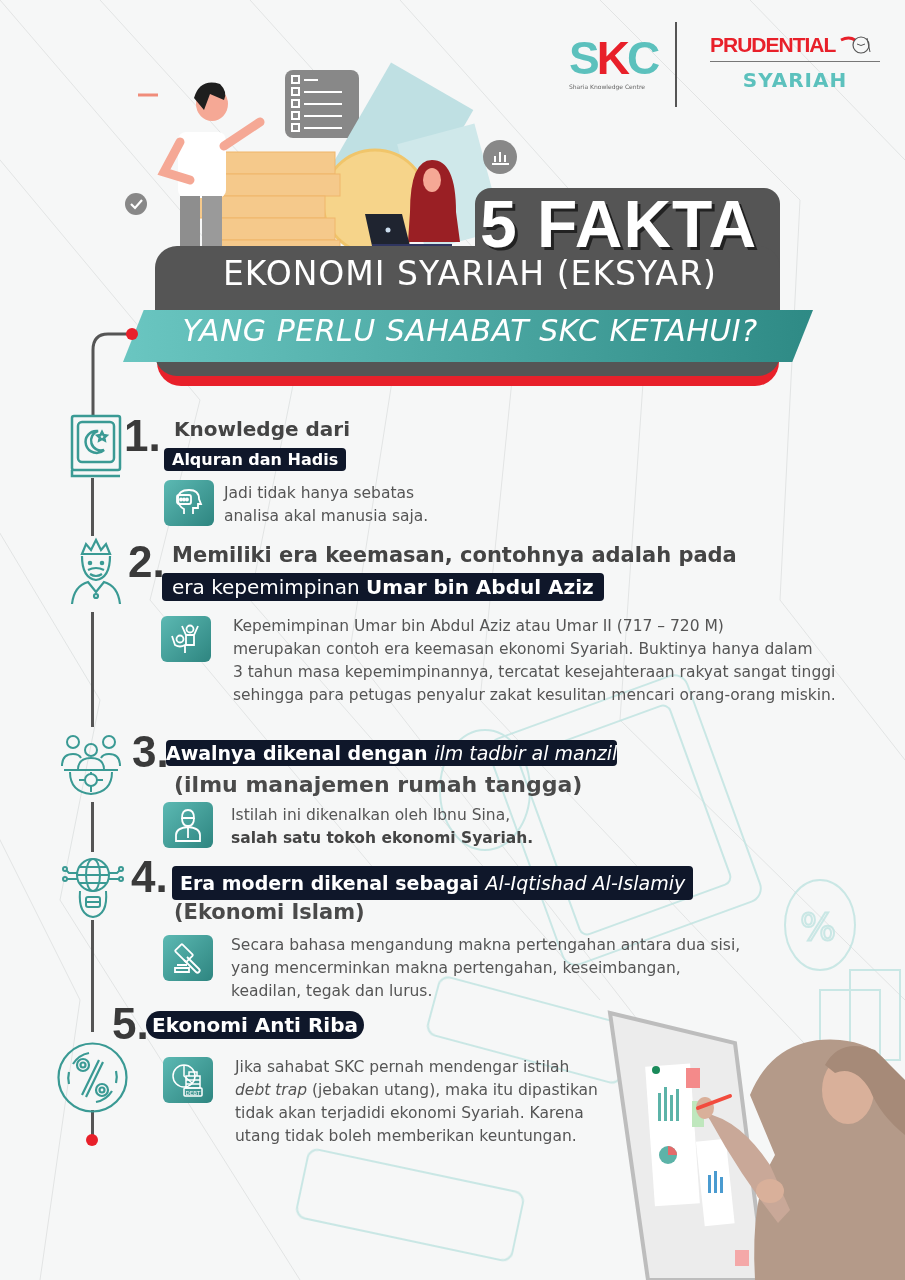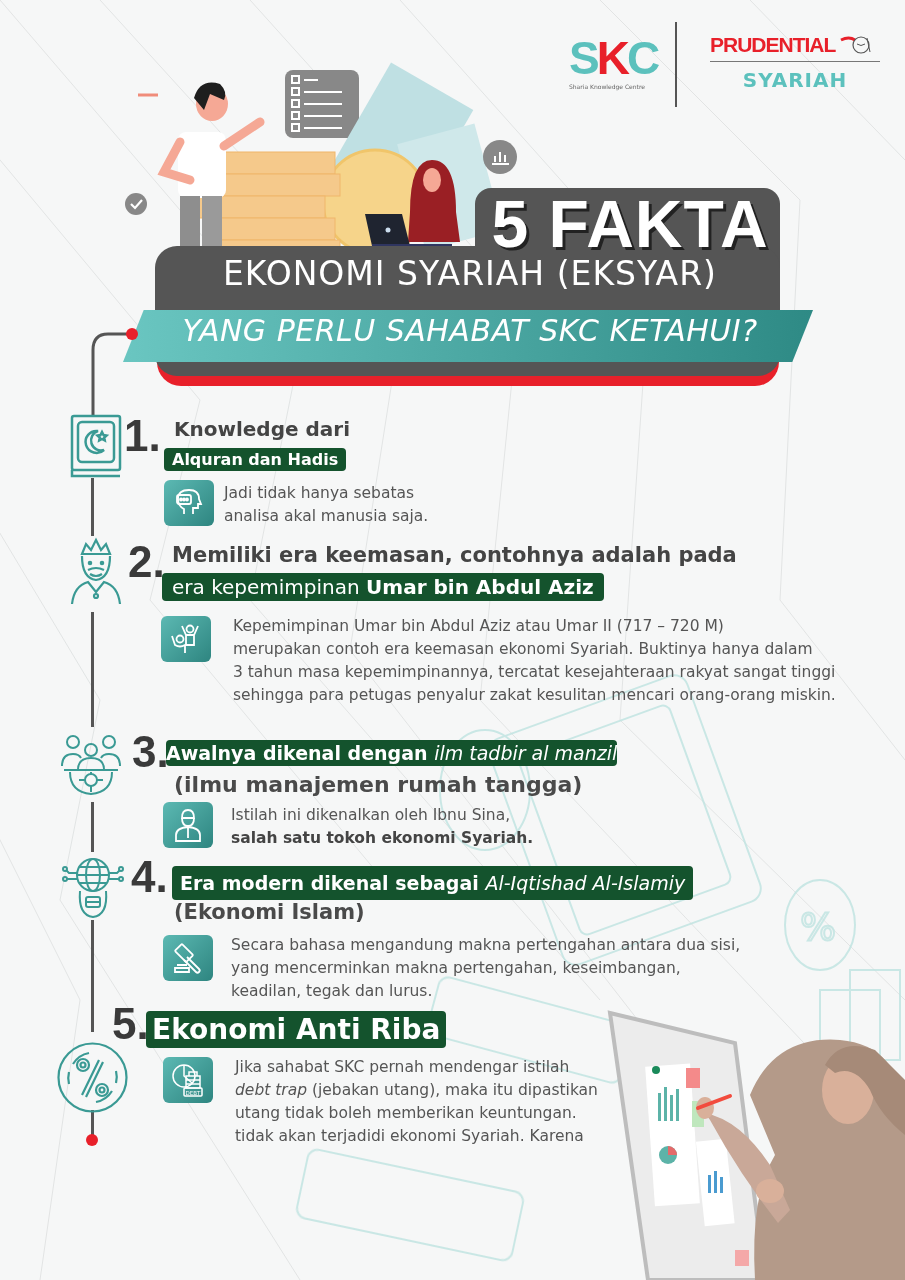--- a/index.html
+++ b/index.html
@@ -18,32 +18,32 @@
   .skc-sub { font-size:6px; color:#666; white-space:nowrap; margin-top:2px; }
   .divider-v { left:675px; top:22px; width:2px; height:85px; background:#555; }
   .pru-logo { left:710px; top:33px; width:175px; }
   .pru-name { font-family:"Liberation Sans", sans-serif; font-weight:bold; color:#e8202a; font-size:21px; letter-spacing:-1px; }
   .pru-line { height:1px; background:#777; margin:4px 0 6px 0; width:170px; }
   .pru-sy { color:#5cc1bd; font-weight:bold; font-size:20px; letter-spacing:1px; text-align:center; width:170px; }
   
   .title-red { left:157px; top:300px; width:622px; height:86px; background:#e8202a; border-radius:24px; }
   .title-dark { left:155px; top:246px; width:625px; height:130px; background:#555; border-radius:22px; }
   .title-5fakta { left:475px; top:188px; width:305px; height:80px; background:#555; border-radius:16px 16px 0 0; }
-  .t-5fakta { left:480px; top:186px; width:300px; text-align:center; font-family:"Liberation Sans", sans-serif; font-weight:bold; font-size:66px; color:#fff; text-shadow:3px 3px 0 #222; letter-spacing:1px; }
+  .t-5fakta { left:480px; top:186px; width:300px; font-family:"Liberation Sans", sans-serif; font-weight:bold; font-size:66px; color:#fff; text-shadow:3px 3px 0 #222; letter-spacing:1px; }
   .t-line2 { left:160px; top:254px; width:620px; text-align:center; font-size:33px; color:#fff; letter-spacing:1px; white-space:nowrap; }
   .t-line2 b { font-weight:normal; }
   .teal-banner { left:123px; top:310px; width:690px; height:52px; background:linear-gradient(90deg,#6ac6c1,#2e8a85); clip-path:polygon(3% 0,100% 0,97% 100%,0 100%); }
   .t-line3 { left:145px; top:313px; width:650px; text-align:center; color:#fff; font-size:30px; white-space:nowrap; letter-spacing:0.5px;font-style:italic; }
   
   .tl-line { background:#555; width:3px; }
   .tl-dot { width:12px; height:12px; border-radius:50%; background:#e8202a; }
   .num { font-family:"Liberation Sans", sans-serif; font-weight:bold; color:#3a3a3a; font-size:44px; line-height:44px; }
   .heading { color:#444; font-weight:bold; font-size:19px; white-space:nowrap; }
   .heading-normal { color:#444; font-size:21px; white-space:nowrap; }
-  .redtag { background:#14532d; color:#fff; font-weight:bold; border-radius:4px; padding:2px 8px; white-space:nowrap; display:inline-block; }
+  .redtag { background:#0f172a; color:#fff; font-weight:bold; border-radius:4px; padding:2px 8px; white-space:nowrap; display:inline-block; }
   .redtag i { font-weight:normal; }
   .tealbox { width:50px; height:46px; border-radius:6px; background:linear-gradient(135deg,#5cb9b3,#2e8580); display:flex; align-items:center; justify-content:center; }
   .body-text { color:#555; font-size:15.5px; line-height:23px; }
   
   .hero { left:120px; top:62px; width:400px; height:190px; }
   .woman-photo { left:600px; top:995px; width:305px; height:285px; }
 </style>
 </head>
 <body>
 
@@ -277,21 +277,21 @@
     </g>
   </svg>
 </div>
 <div class="abs body-text" style="left:231px;top:934px;">
   <div>Secara bahasa mengandung makna pertengahan antara dua sisi,</div>
   <div>yang mencerminkan makna pertengahan, keseimbangan,</div>
   <div>keadilan, tegak dan lurus.</div>
 </div>
 
 <div class="abs num" style="left:112px;top:1002px;">5.</div>
-<div class="abs redtag" style="left:146px;top:1011px;font-size:28px;padding:2px 6px;">Ekonomi Anti Riba</div>
+<div class="abs redtag" style="left:146px;top:1011px;font-size:20px;padding:2px 6px;border-radius:14px;">Ekonomi Anti Riba</div>
 <svg class="abs" style="left:55px;top:1040px;" width="75" height="75" viewBox="0 0 75 75">
   <g stroke="#3a9a94" stroke-width="2.2" fill="none">
     <circle cx="37.5" cy="37.5" r="34"></circle>
     <path d="M18 24 a24 24 0 0 1 16 -11 M57 51 a24 24 0 0 1 -16 11 M14 44 a24 24 0 0 1 0 -12 M61 31 a24 24 0 0 1 0 12"></path>
     <circle cx="28" cy="25" r="6"></circle>
       <circle cx="28" cy="25" r="2.5"></circle>
     <circle cx="47" cy="50" r="6"></circle>
       <circle cx="47" cy="50" r="2.5"></circle>
     <path d="M44 20 l-17 35 M48 22 l-17 35"></path>
   </g>
@@ -304,22 +304,22 @@
       <rect x="16" y="14" width="14" height="12"></rect>
       <path d="M19 14 v-4 h8 v4 M16 18 h14 M16 22 h14"></path>
       <rect x="14" y="26" width="18" height="8" rx="1"></rect>
     </g>
     <text x="23" y="33" fill="#fff" font-size="5.5" text-anchor="middle" font-family="DejaVu Sans, sans-serif">DEBT</text>
   </svg>
 </div>
 <div class="abs body-text" style="left:235px;top:1056px;">
   <div>Jika sahabat SKC pernah mendengar istilah</div>
   <div><i>debt trap</i><span> (jebakan utang), maka itu dipastikan</span></div>
+  <div>tidak akan terjadidi ekonomi Syariah. Karena</div>
   <div>utang tidak boleh memberikan keuntungan.</div>
-  <div>tidak akan terjadidi ekonomi Syariah. Karena</div>
 </div>
 
 <svg class="abs woman-photo" viewBox="0 0 305 285" width="305" height="285">
 
   <path d="M10 18 L135 48 L165 285 L48 285 Z" fill="#ececec" stroke="#bdbdbd" stroke-width="4"></path>
   <rect x="50" y="70" width="45" height="140" fill="#fff" transform="rotate(-4 72 140)"></rect>
   <g fill="#5cb3a8">
       <rect x="58" y="98" width="3" height="28"></rect>
       <rect x="64" y="92" width="3" height="34"></rect>
       <rect x="70" y="100" width="3" height="26"></rect>

